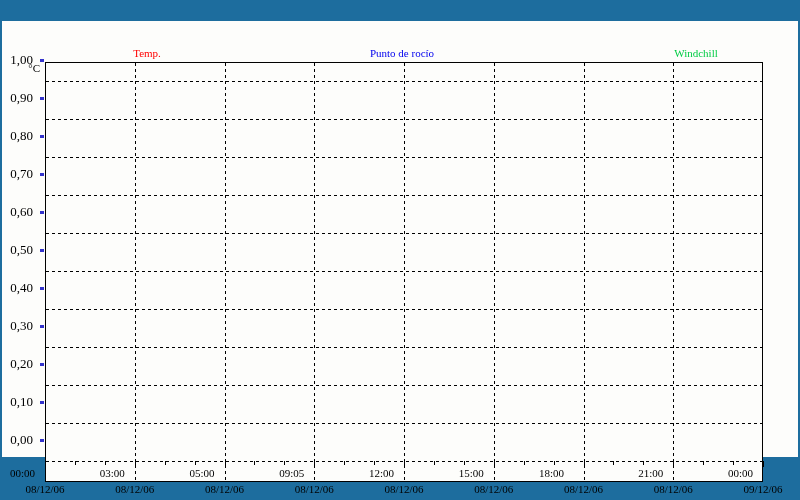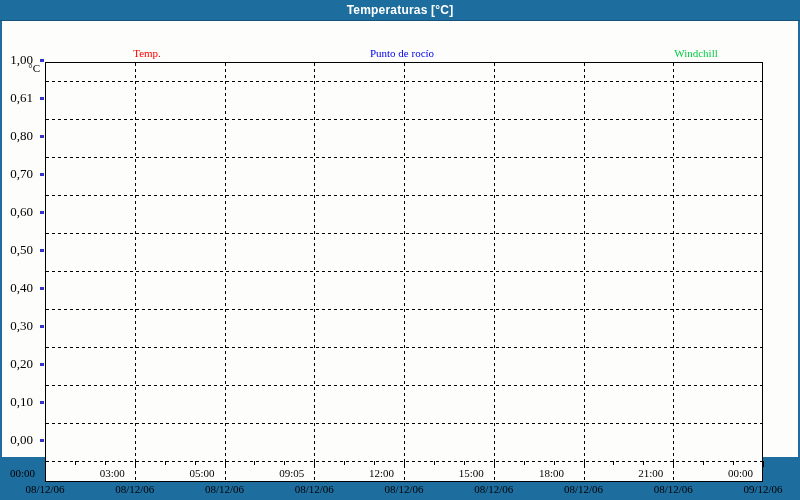--- a/index.html
+++ b/index.html
@@ -20,23 +20,20 @@
   .ylab{position:absolute;left:1px;width:37px;text-align:center;font-size:13px;color:#000;height:14px;line-height:14px;}
   .ytickmark{position:absolute;width:4px;height:3px;}
   .xtick{position:absolute;width:1px;background:#000;}
   .xtime{position:absolute;width:70px;text-align:left;font-size:11px;color:#000;transform:translateX(-50%);}
   .xdate{position:absolute;width:80px;text-align:center;font-size:11px;color:#000;transform:translateX(-50%);}
 </style>
 </head>
 <body>
 
 <div class="app">
-  <div class="titlebar">
-    <span>Temperaturas [°C]</span>
-  </div>
   <div class="panel">
     <div id="legend">
         <div class="legend-item" style="left: 145px; color: rgb(255, 0, 0);">Temp.</div>
         <div class="legend-item" style="left: 400px; color: rgb(0, 0, 238);">Punto de rocío</div>
         <div class="legend-item" style="left: 650px; color: rgb(0, 204, 68); margin-left: 44px;">Windchill</div>
       </div>
     <div class="unit-label">°C</div>
     <div class="plot" id="plot">
         <div class="hgrid" style="left: 0px; top: 18px; width: 716px;"></div>
         <div class="hgrid" style="left: 0px; top: 56px; width: 716px;"></div>
@@ -97,21 +94,21 @@
         <div class="xdate" style="left: 491.75px; top: 462px;">08/12/06</div>
         <div class="xtime" style="left: 572px; top: 446px;">18:00</div>
         <div class="xdate" style="left: 581.5px; top: 462px;">08/12/06</div>
         <div class="xtime" style="left: 671.25px; top: 446px;">21:00</div>
         <div class="xdate" style="left: 671.25px; top: 462px;">08/12/06</div>
         <div class="xtime" style="left: 761px; top: 446px;">00:00</div>
         <div class="xdate" style="left: 761px; top: 462px;">09/12/06</div>
       </div>
   <div class="ylab" style="top: 32px;">1,00</div>
       <div class="ytickmark" style="left: 38px; top: 38px; background: rgb(51, 51, 204);"></div>
-      <div class="ylab" style="top: 70px;">0,61</div>
+      <div class="ylab" style="top: 70px;">0,90</div>
       <div class="ytickmark" style="left: 38px; top: 76px; background: rgb(51, 51, 204);"></div>
       <div class="ylab" style="top: 108px;">0,80</div>
       <div class="ytickmark" style="left: 38px; top: 114px; background: rgb(51, 51, 204);"></div>
       <div class="ylab" style="top: 146px;">0,70</div>
       <div class="ytickmark" style="left: 38px; top: 152px; background: rgb(51, 51, 204);"></div>
       <div class="ylab" style="top: 184px;">0,60</div>
       <div class="ytickmark" style="left: 38px; top: 190px; background: rgb(51, 51, 204);"></div>
       <div class="ylab" style="top: 222px;">0,50</div>
       <div class="ytickmark" style="left: 38px; top: 228px; background: rgb(51, 51, 204);"></div>
       <div class="ylab" style="top: 260px;">0,40</div>

